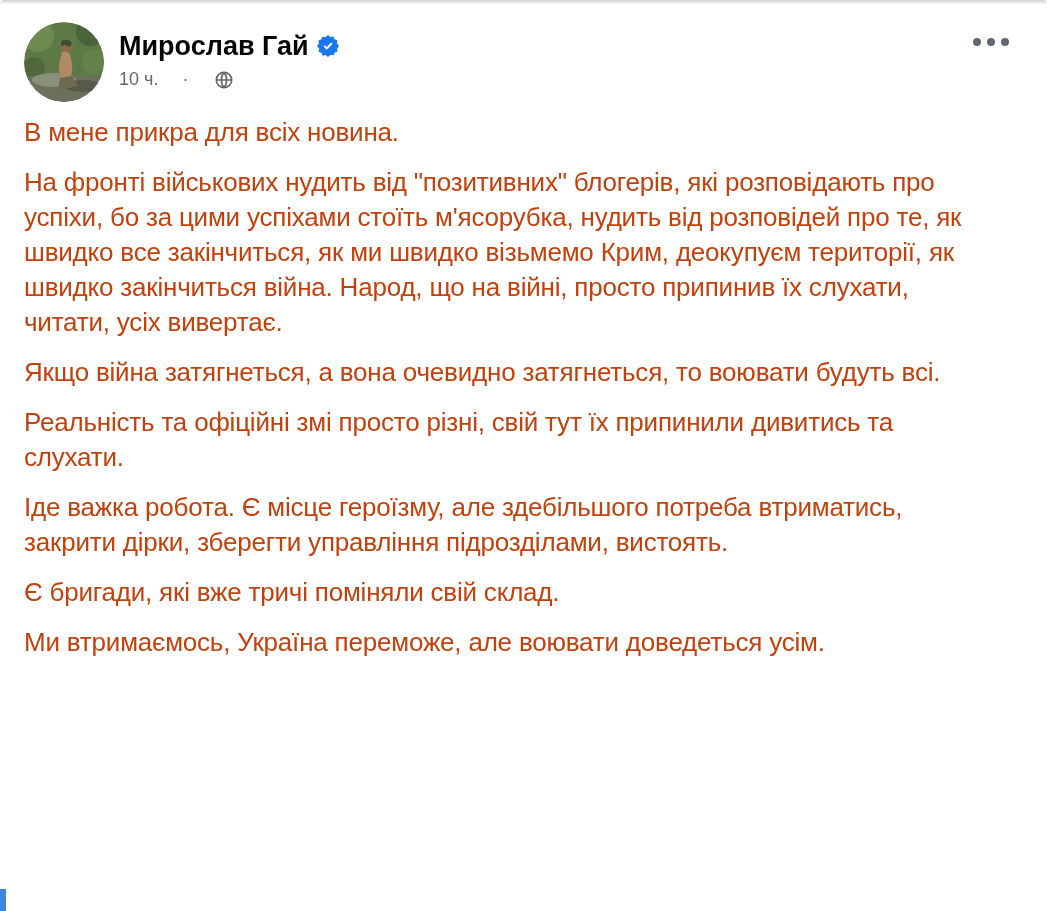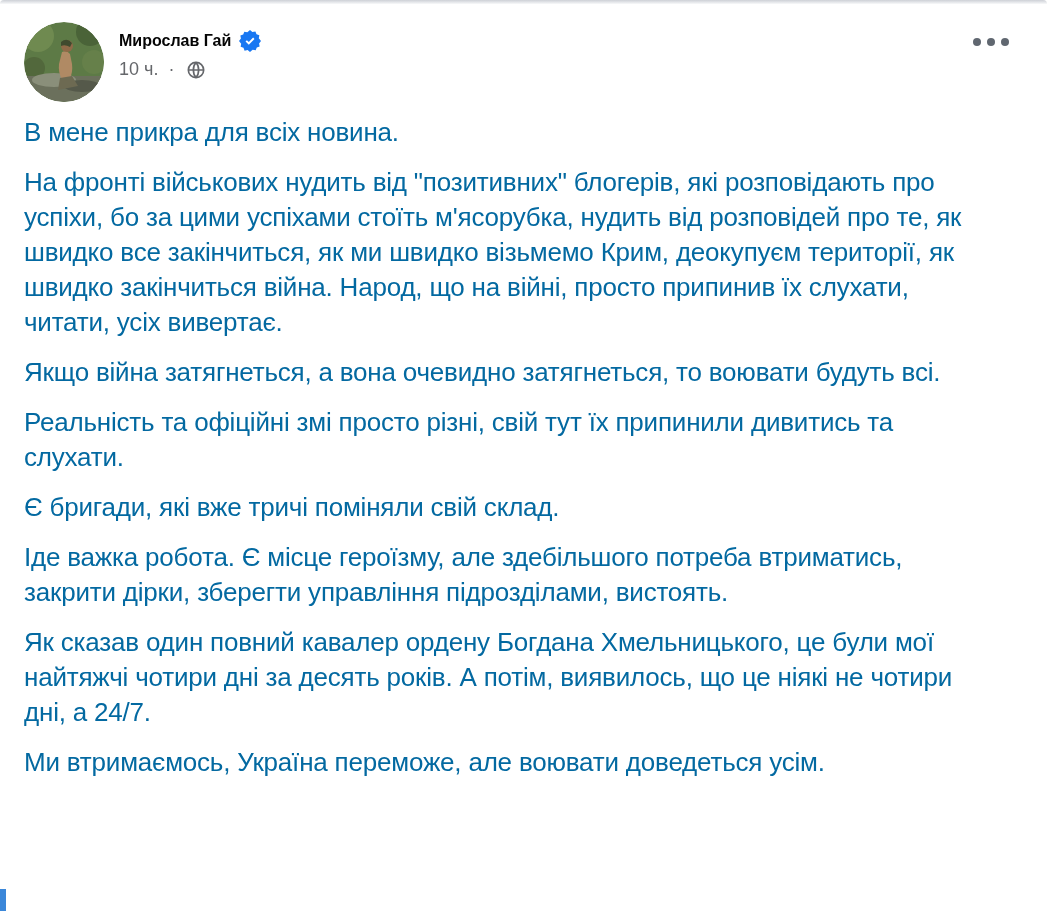--- a/index.html
+++ b/index.html
@@ -37,31 +37,31 @@
   .header-info {
     margin-left: 15px;
     padding-top: 8px;
   }
   .name-row {
     display: flex;
     align-items: center;
     gap: 8px;
   }
   .author-name {
-    font-size: 16px;
+    font-size: 27px;
     font-weight: bold;
     color: #050505;
     line-height: 1.2;
     cursor: pointer;
   }
   .verified-badge { width: 22px; height: 22px; display: inline-block; }
   .meta-row {
     display: flex;
     align-items: center;
-    gap: 10px;
+    gap: 24px;
     margin-top: 7px;
     color: #65676b;
     font-size: 18px;
   }
   .globe-icon { width: 20px; height: 20px; display: inline-block; margin-left: 2px; }
   .menu-button {
     position: absolute;
     top: 26px;
     right: 34px;
     display: flex;
@@ -73,21 +73,21 @@
   .menu-button .dot {
     width: 8px;
     height: 8px;
     border-radius: 50%;
     background: #606770;
   }
   .post-body {
     padding: 13px 50px 0 24px;
     font-size: 26px;
     line-height: 35px;
-    color: #0369a1;
+    color: #c2410c;
     letter-spacing: -0.2px;
   }
   .post-body p {
     margin: 0 0 15px 0;
   }
   .post-body p:last-child { margin-bottom: 0; }
   .bottom-left-fragment {
     position: absolute;
     left: 0;
     bottom: 0;
@@ -147,19 +147,18 @@
     <span class="dot"></span>
     <span class="dot"></span>
   </div>
 </div>
 
 <div class="post-body">
   <p>В мене прикра для всіх новина.</p>
   <p>На фронті військових нудить від "позитивних" блогерів, які розповідають про успіхи, бо за цими успіхами стоїть м'ясорубка, нудить від розповідей про те, як швидко все закінчиться, як ми швидко візьмемо Крим, деокупуєм території, як швидко закінчиться війна. Народ, що на війні, просто припинив їх слухати, читати, усіх вивертає.</p>
   <p>Якщо війна затягнеться, а вона очевидно затягнеться, то воювати будуть всі.</p>
   <p>Реальність та офіційні змі просто різні, свій тут їх припинили дивитись та слухати.</p>
+  <p>Іде важка робота. Є місце героїзму, але здебільшого потреба втриматись, закрити дірки, зберегти управління підрозділами, вистоять.</p>
   <p>Є бригади, які вже тричі поміняли свій склад.</p>
-  <p>Іде важка робота. Є місце героїзму, але здебільшого потреба втриматись, закрити дірки, зберегти управління підрозділами, вистоять.</p>
-  <p>Як сказав один повний кавалер ордену Богдана Хмельницького, це були мої найтяжчі чотири дні за десять років. А потім, виявилось, що це ніякі не чотири дні, а 24/7.</p>
   <p>Ми втримаємось, Україна переможе, але воювати доведеться усім.</p>
 </div>
 
 <div class="bottom-left-fragment"></div>
 
 </body></html>

